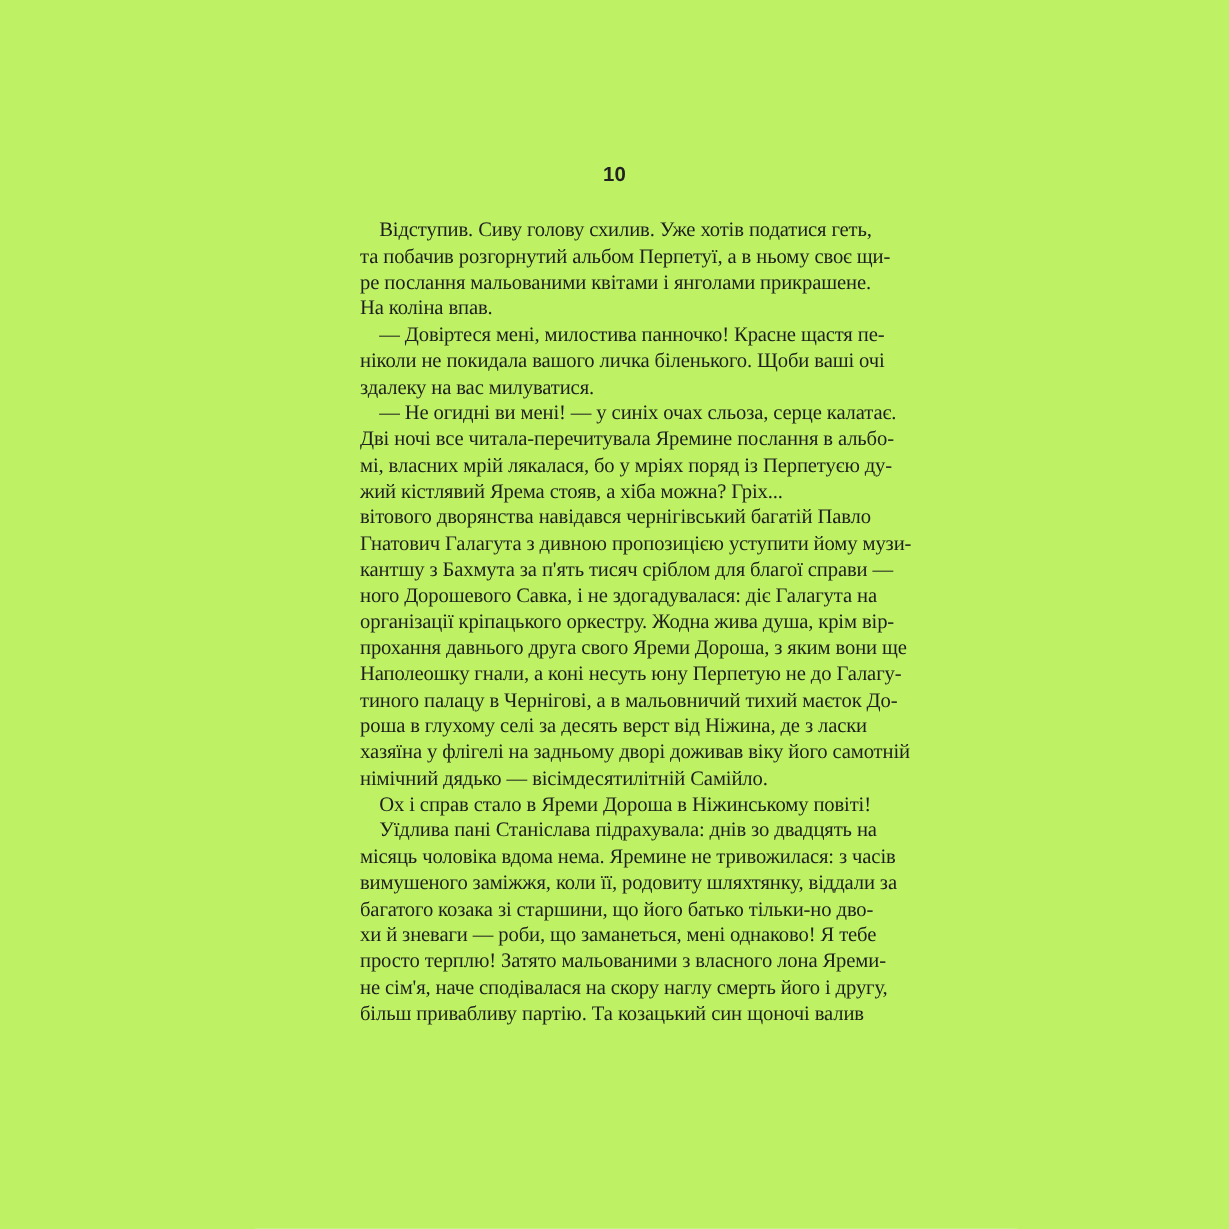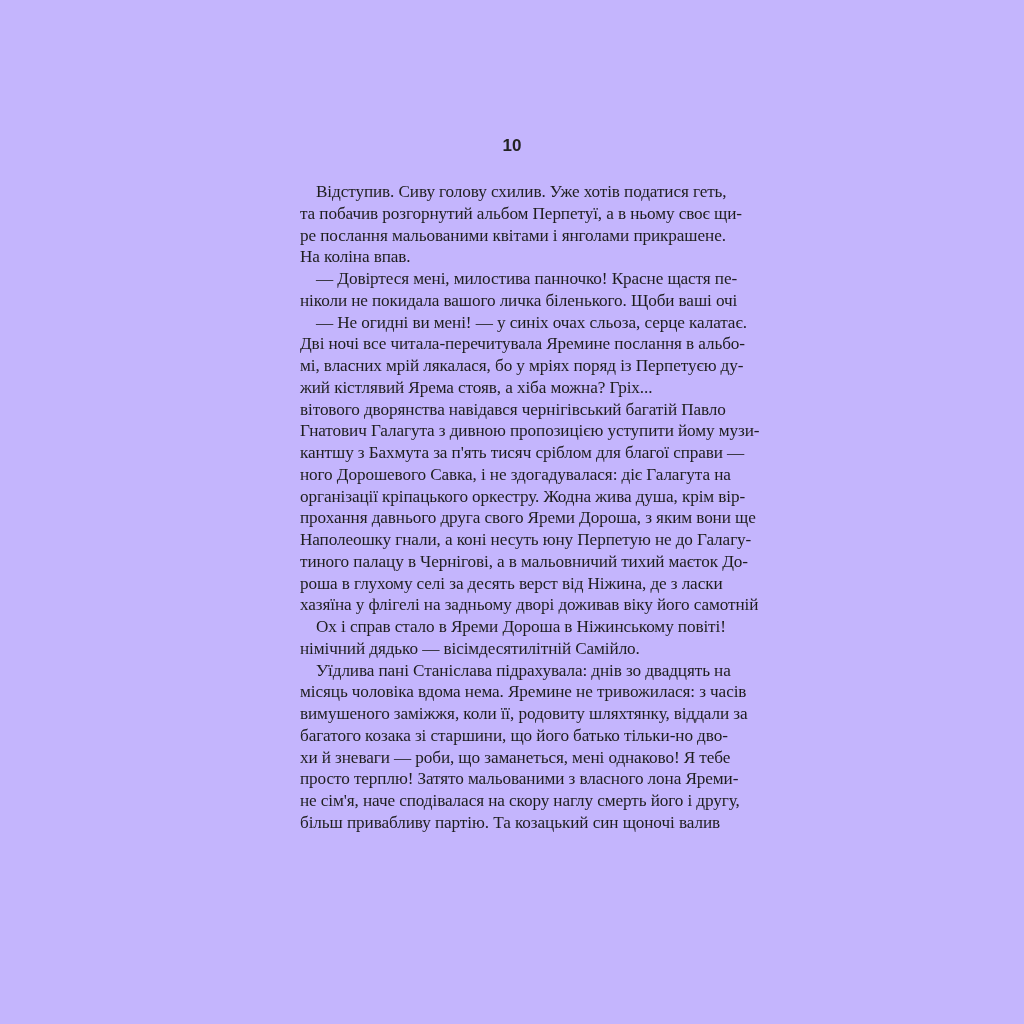--- a/index.html
+++ b/index.html
@@ -12,21 +12,21 @@
     height: 1024px;
     position: relative;
     overflow: hidden;
     font-family: "Liberation Serif", "DejaVu Serif", serif;
     color: #1e1e1e;
   }
   .page {
     position: absolute;
     left: 0; top: 0;
     width: 1024px; height: 1024px;
-    background: #c4b5fd;
+    background: #bef264;
   }
   .page-number {
     position: absolute;
     top: 136px;
     left: 0;
     width: 1024px;
     text-align: center;
     font-family: "Liberation Sans", "DejaVu Sans", sans-serif;
     font-weight: bold;
     font-size: 17px;
@@ -60,36 +60,37 @@
 
 <div class="page">
   <div class="page-number">10</div>
   <div class="text-block" id="text-block">
       <span class="line indent">Відступив. Сиву голову схилив. Уже хотів податися геть,</span>
       <span class="line">та побачив розгорнутий альбом Перпетуї, а в ньому своє щи-</span>
       <span class="line">ре послання мальованими квітами і янголами прикрашене.</span>
       <span class="line last">На коліна впав.</span>
       <span class="line indent">— Довіртеся мені, милостива панночко! Красне щастя пе-</span>
       <span class="line">ніколи не покидала вашого личка біленького. Щоби ваші очі</span>
+      <span class="line last">здалеку на вас милуватися.</span>
       <span class="line indent">— Не огидні ви мені! — у синіх очах сльоза, серце калатає.</span>
       <span class="line">Дві ночі все читала-перечитувала Яремине послання в альбо-</span>
       <span class="line">мі, власних мрій лякалася, бо у мріях поряд із Перпетуєю ду-</span>
       <span class="line last">жий кістлявий Ярема стояв, а хіба можна? Гріх...</span>
       <span class="line">вітового дворянства навідався чернігівський багатій Павло</span>
       <span class="line">Гнатович Галагута з дивною пропозицією уступити йому музи-</span>
       <span class="line">кантшу з Бахмута за п'ять тисяч сріблом для благої справи —</span>
       <span class="line">ного Дорошевого Савка, і не здогадувалася: діє Галагута на</span>
       <span class="line">організації кріпацького оркестру. Жодна жива душа, крім вір-</span>
       <span class="line">прохання давнього друга свого Яреми Дороша, з яким вони ще</span>
       <span class="line">Наполеошку гнали, а коні несуть юну Перпетую не до Галагу-</span>
       <span class="line">тиного палацу в Чернігові, а в мальовничий тихий маєток До-</span>
       <span class="line">роша в глухому селі за десять верст від Ніжина, де з ласки</span>
       <span class="line">хазяїна у флігелі на задньому дворі доживав віку його самотній</span>
+      <span class="line last">німічний дядько — вісімдесятилітній Самійло.</span>
       <span class="line indent last">Ох і справ стало в Яреми Дороша в Ніжинському повіті!</span>
-      <span class="line last">німічний дядько — вісімдесятилітній Самійло.</span>
       <span class="line indent">Уїдлива пані Станіслава підрахувала: днів зо двадцять на</span>
       <span class="line">місяць чоловіка вдома нема. Яремине не тривожилася: з часів</span>
       <span class="line">вимушеного заміжжя, коли її, родовиту шляхтянку, віддали за</span>
       <span class="line">багатого козака зі старшини, що його батько тільки-но дво-</span>
       <span class="line">хи й зневаги — роби, що заманеться, мені однаково! Я тебе</span>
       <span class="line">просто терплю! Затято мальованими з власного лона Яреми-</span>
       <span class="line">не сім'я, наче сподівалася на скору наглу смерть його і другу,</span>
       <span class="line">більш привабливу партію. Та козацький син щоночі валив</span>
     </div>
 </div>

